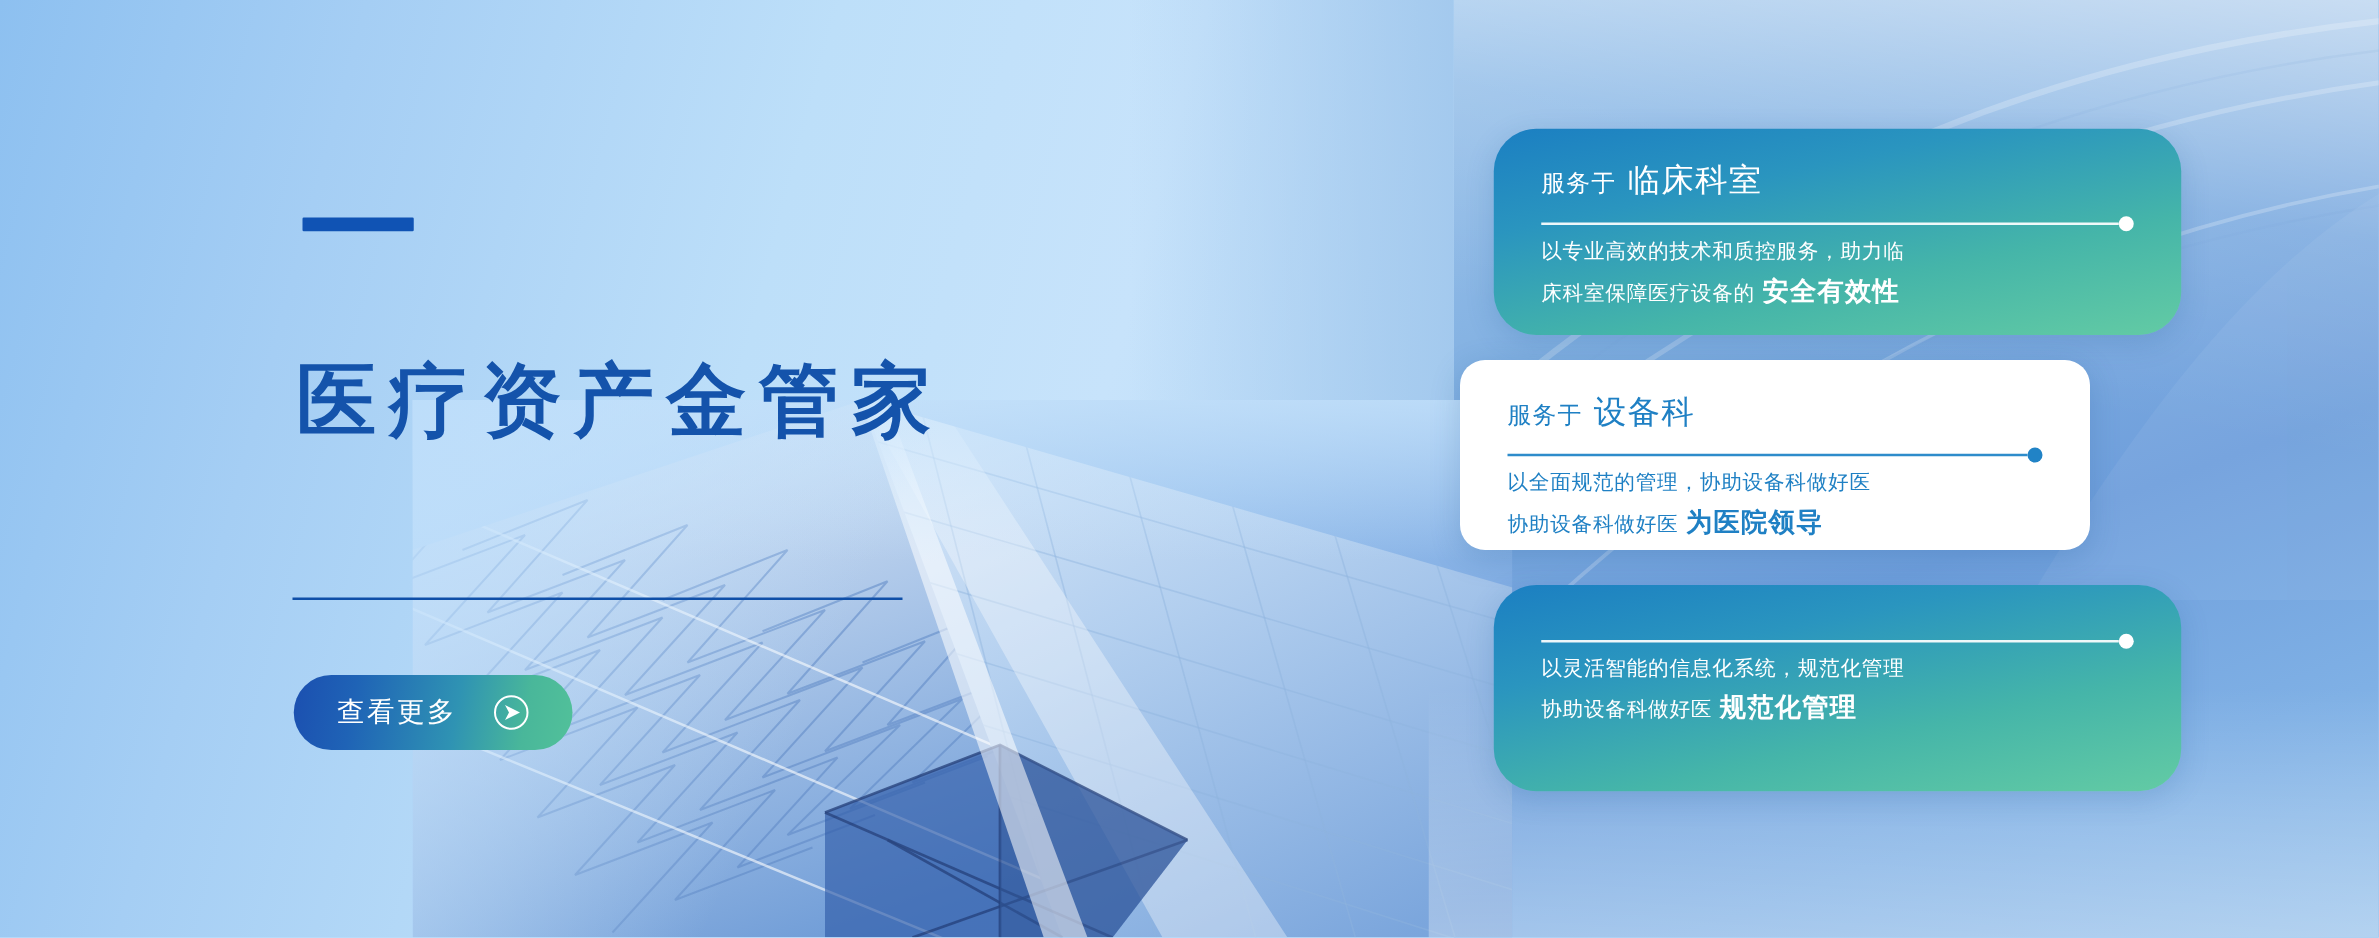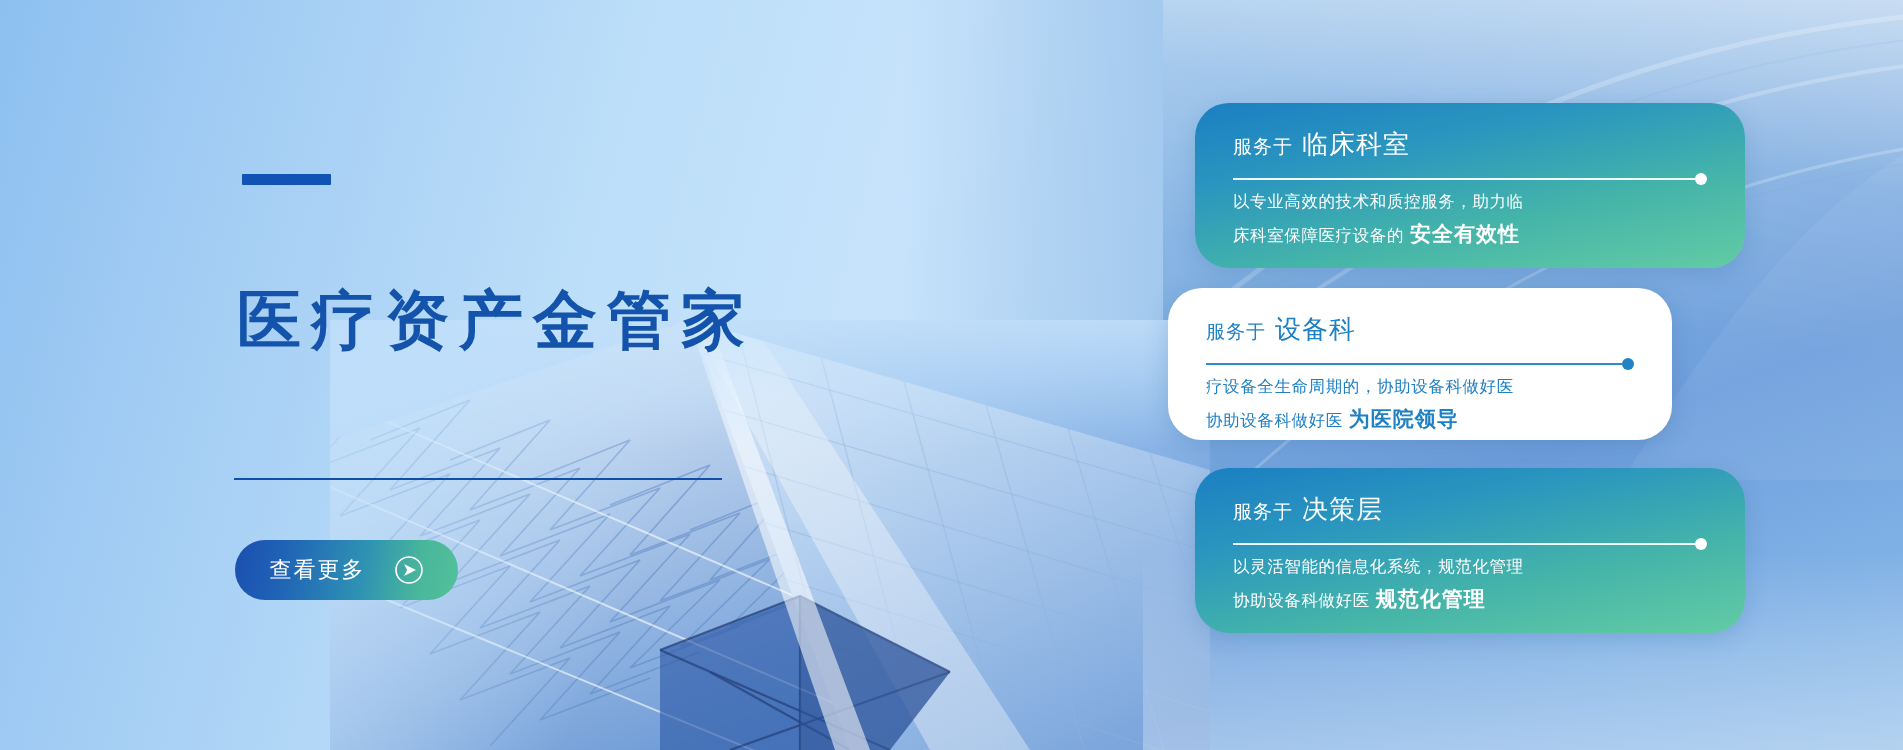--- a/index.html
+++ b/index.html
@@ -86,20 +86,21 @@
   
   .card{ position:absolute; border-radius:34px; }
 
   .card.dark{
     background:linear-gradient(168deg,#1b7fc2 0%,#2a95bf 30%,#45b5a9 66%,#63cba4 100%);
     box-shadow:0 6px 22px rgba(30,90,150,.18);
   }
   .card.light{
     background:#ffffff;
     box-shadow:0 6px 24px rgba(30,90,150,.22);
+    border-radius:20px;
   }
 
   .card-inner{ position:absolute; left:38px; right:38px; top:26px; }
 
   .card-title{ font-size:23px; font-weight:normal; letter-spacing:1px; line-height:1.2; white-space:nowrap; }
   .card-title .pre{ font-size:19px; }
   .card-title .key{ font-size:26px; margin-left:9px; }
 
   .card-divider{ position:relative; margin-top:13px; height:12px; }
   .card-divider .line{ position:absolute; left:0; right:12px; top:5px; height:1.6px; }
@@ -261,31 +262,28 @@
   <div class="card light" style="left:1168px; top:288px; width:504px; height:152px;">
     <div class="card-inner">
       <div class="card-title">
         <span class="pre">服务于</span><span class="key">设备科</span>
       </div>
       <div class="card-divider">
         <span class="line"></span>
           <span class="dot"></span>
       </div>
       <div class="card-desc">
-        <span>疗设备全生命周期的，协助设备科做好医</span><br>
+        <span>以全面规范的管理，协助设备科做好医</span><br>
         <span>协助设备科做好医</span><span class="bold">为医院领导</span>
       </div>
     </div>
   </div>
 
   <div class="card dark" style="left:1195px; top:468px; width:550px; height:165px;">
     <div class="card-inner">
-      <div class="card-title">
-        <span class="pre">服务于</span><span class="key">决策层</span>
-      </div>
       <div class="card-divider">
         <span class="line"></span>
           <span class="dot"></span>
       </div>
       <div class="card-desc">
         <span>以灵活智能的信息化系统，规范化管理</span><br>
         <span>协助设备科做好医</span><span class="bold">规范化管理</span>
       </div>
     </div>
   </div>

